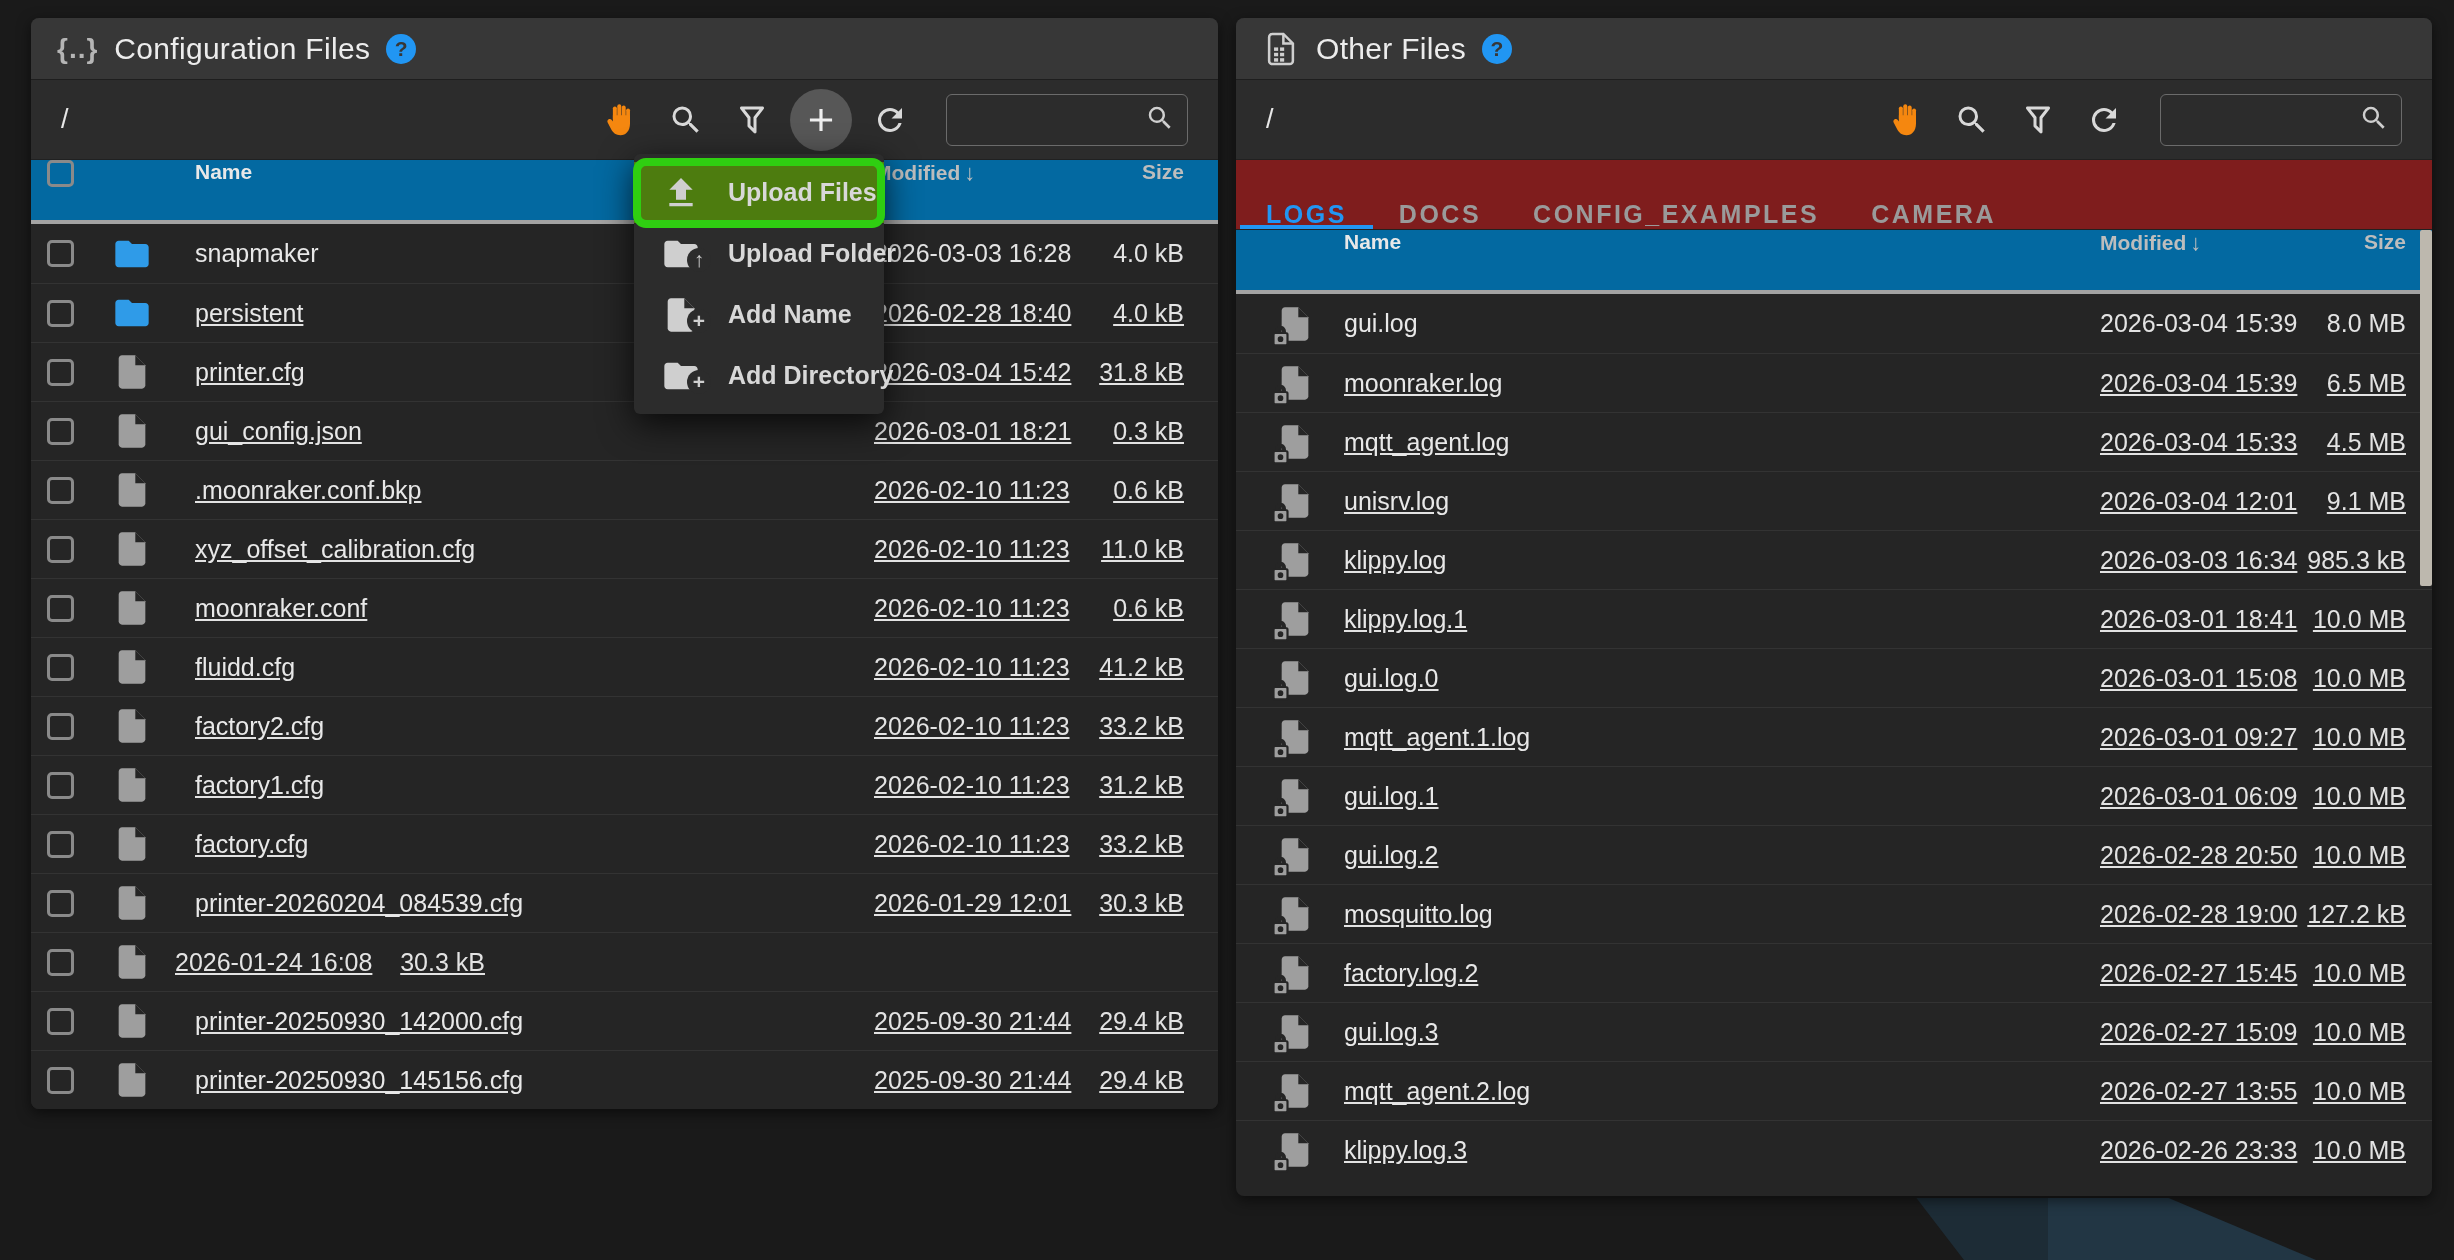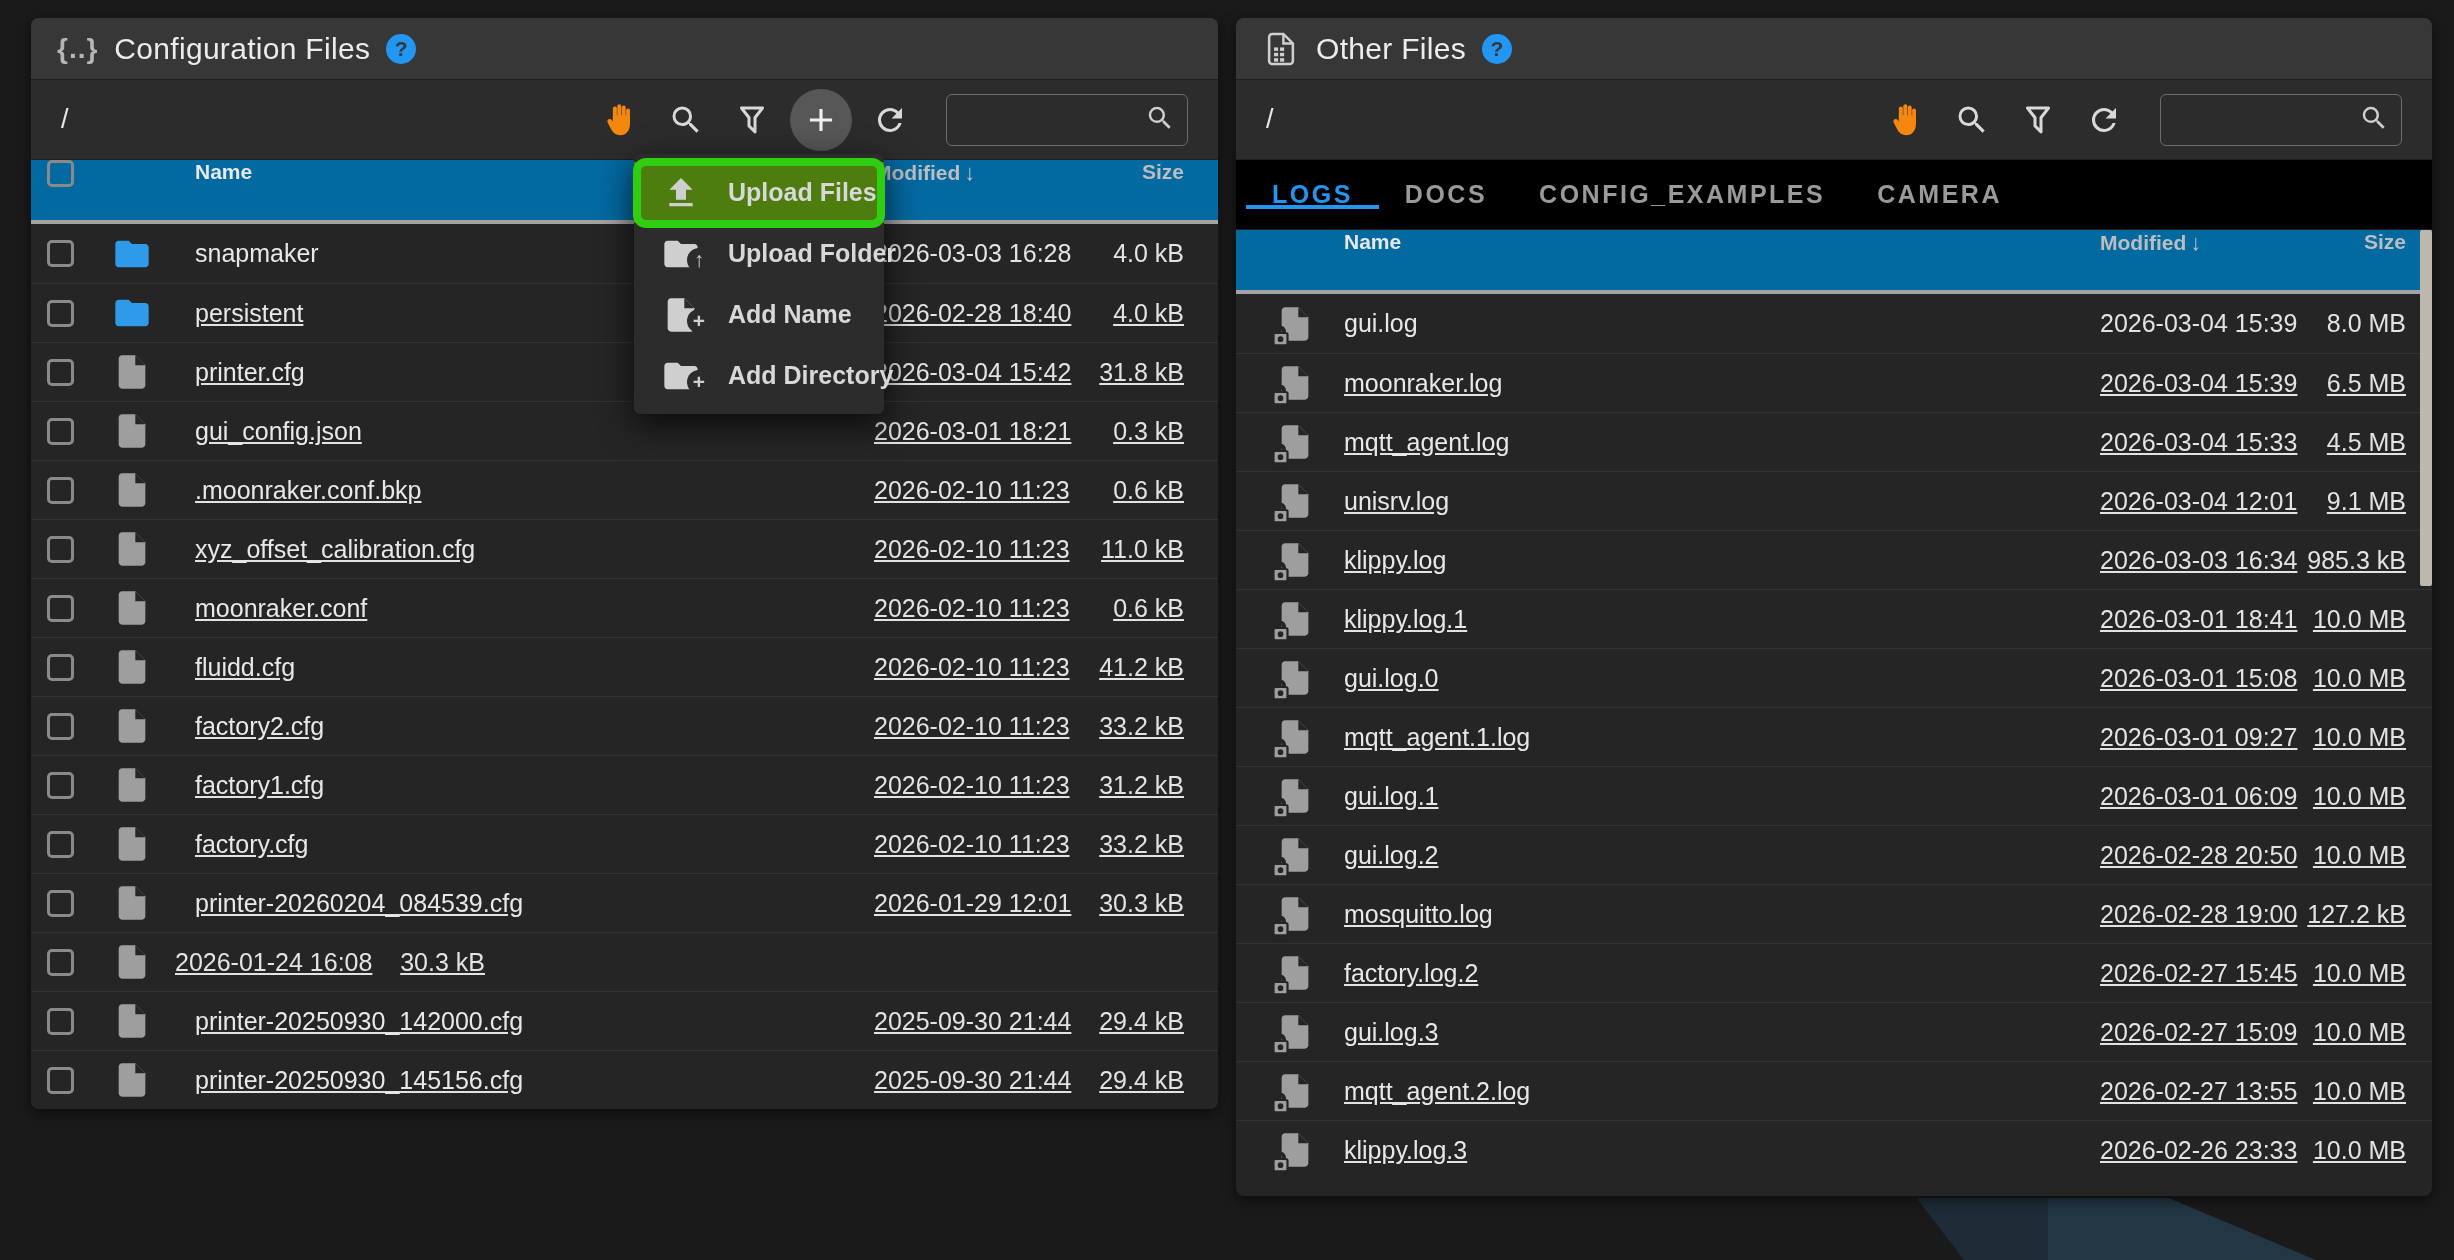--- a/index.html
+++ b/index.html
@@ -59,23 +59,23 @@
     display: flex; align-items: center;
     padding: 0 12px; margin-left: 10px; background: transparent;
   }
   .searchbox input {
     flex: 1; min-width: 0; background: transparent; border: none; outline: none;
     color: #eee; font-size: 24px; font-family: "Liberation Sans", sans-serif;
   }
   .searchbox svg { width: 30px; height: 30px; fill: #cfcfcf; flex: 0 0 auto; }
 
   .tabs {
-    height: 70px; background: #000000;
-    display: flex; align-items: center;
-    padding-left: 10px; border-bottom: 1px solid #212121;
+    height: 70px; background: #7f1d1d;
+    display: flex; align-items: flex-end;
+    padding-left: 4px; border-bottom: 1px solid #212121;
   }
   .tab {
     display: flex; align-items: center; padding: 0 26px;
     font-size: 25px; font-weight: 700; letter-spacing: 2.5px;
     color: #9a9a9a; position: relative; cursor: pointer;
   }
   .tab.active { color: #2196F3; }
   .tab.active::after {
     content: ""; position: absolute; left: 0; right: 0; bottom: 0;
     height: 4px; background: #2196F3;

